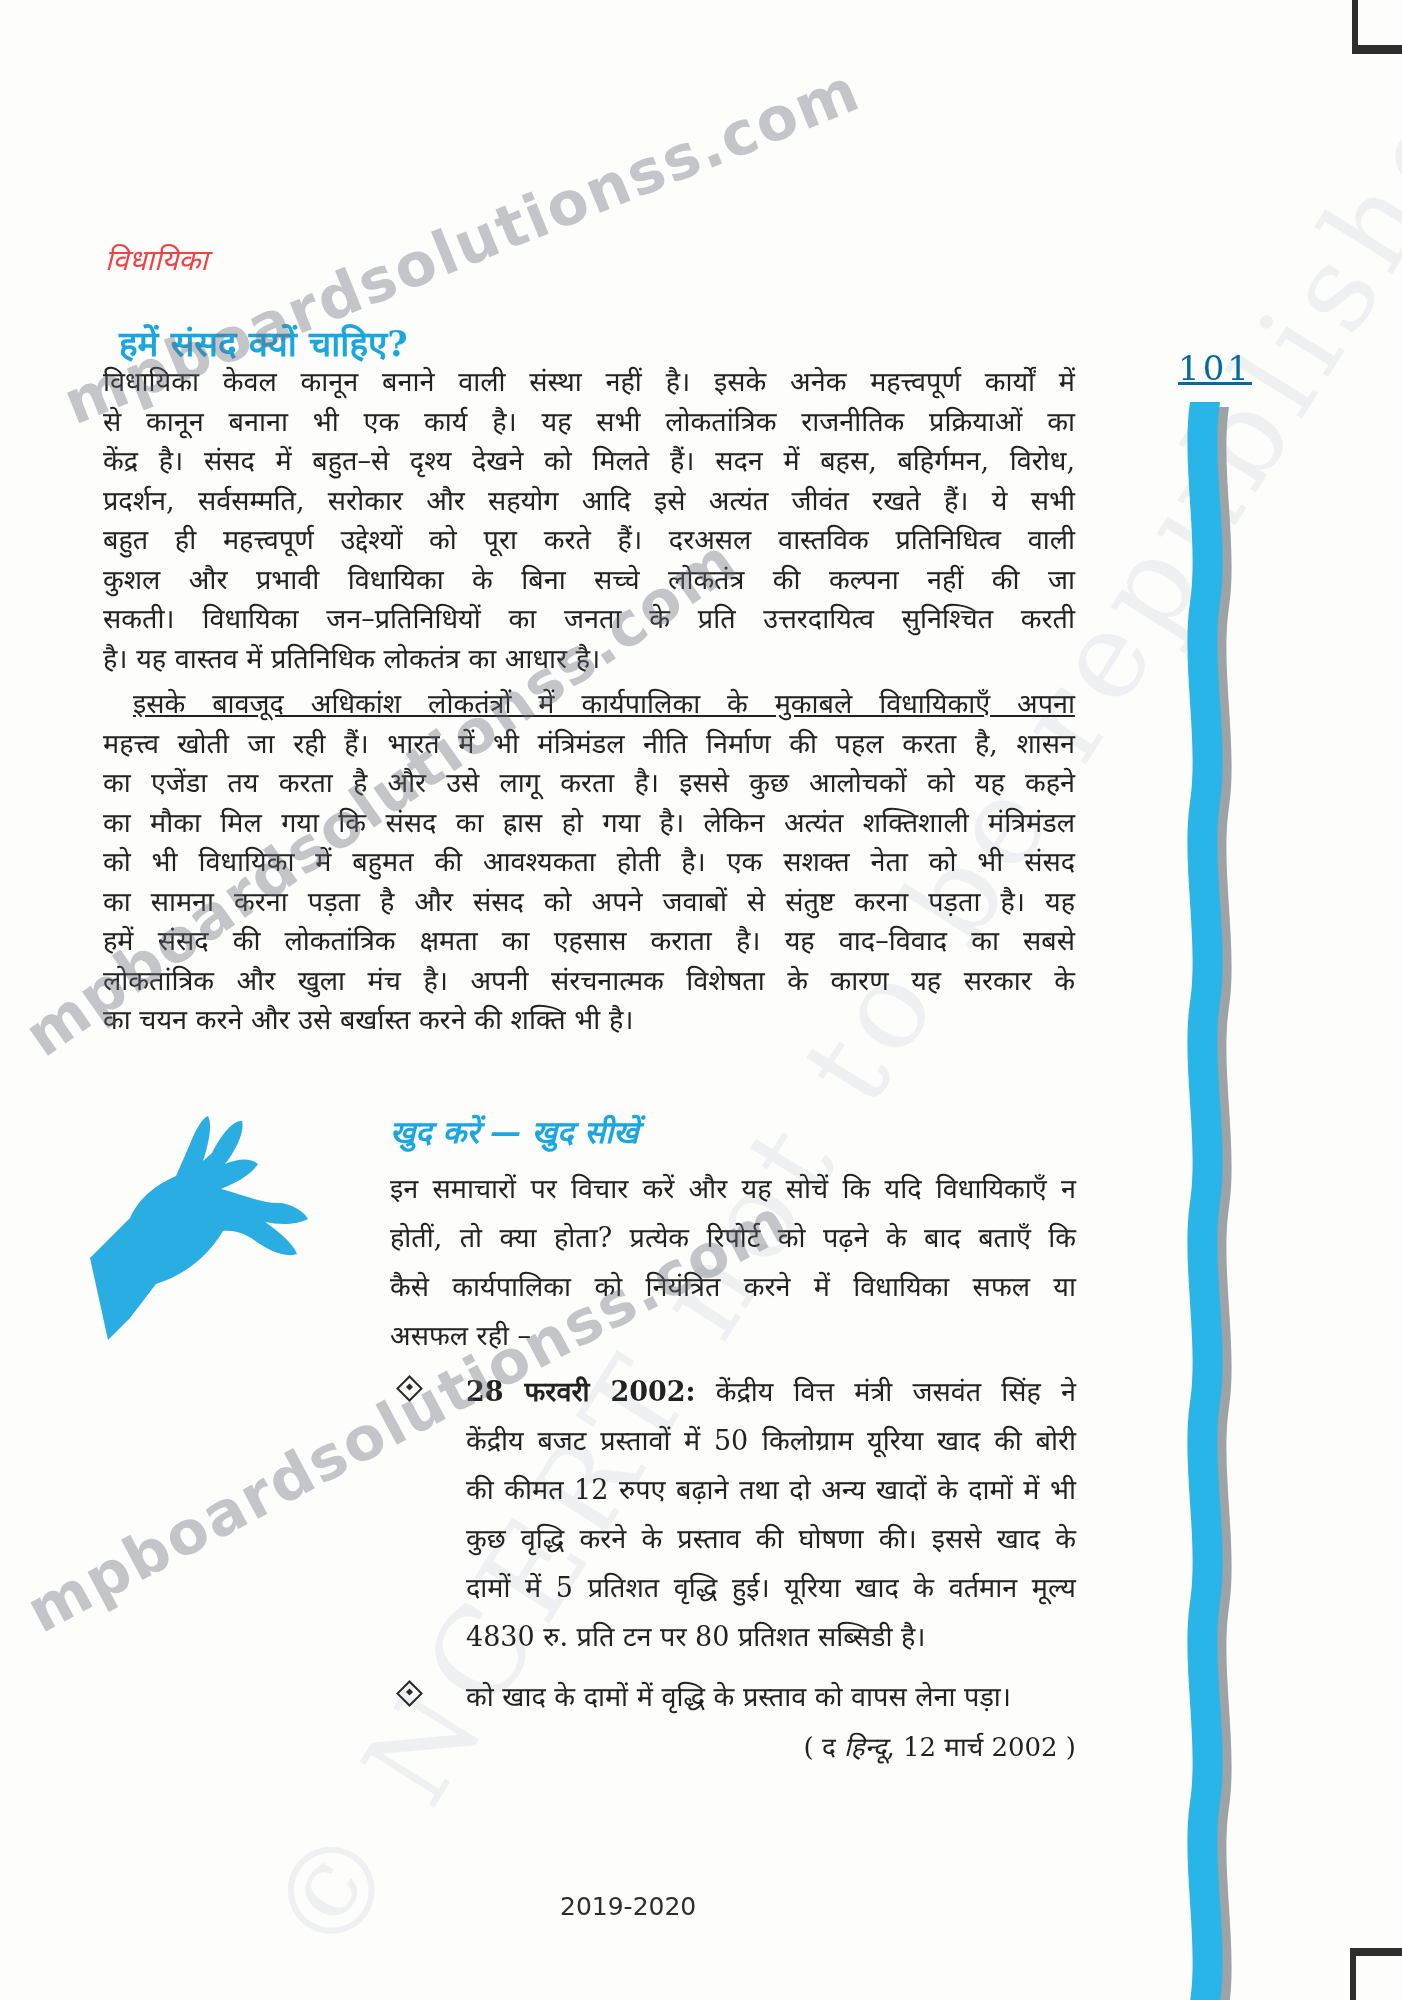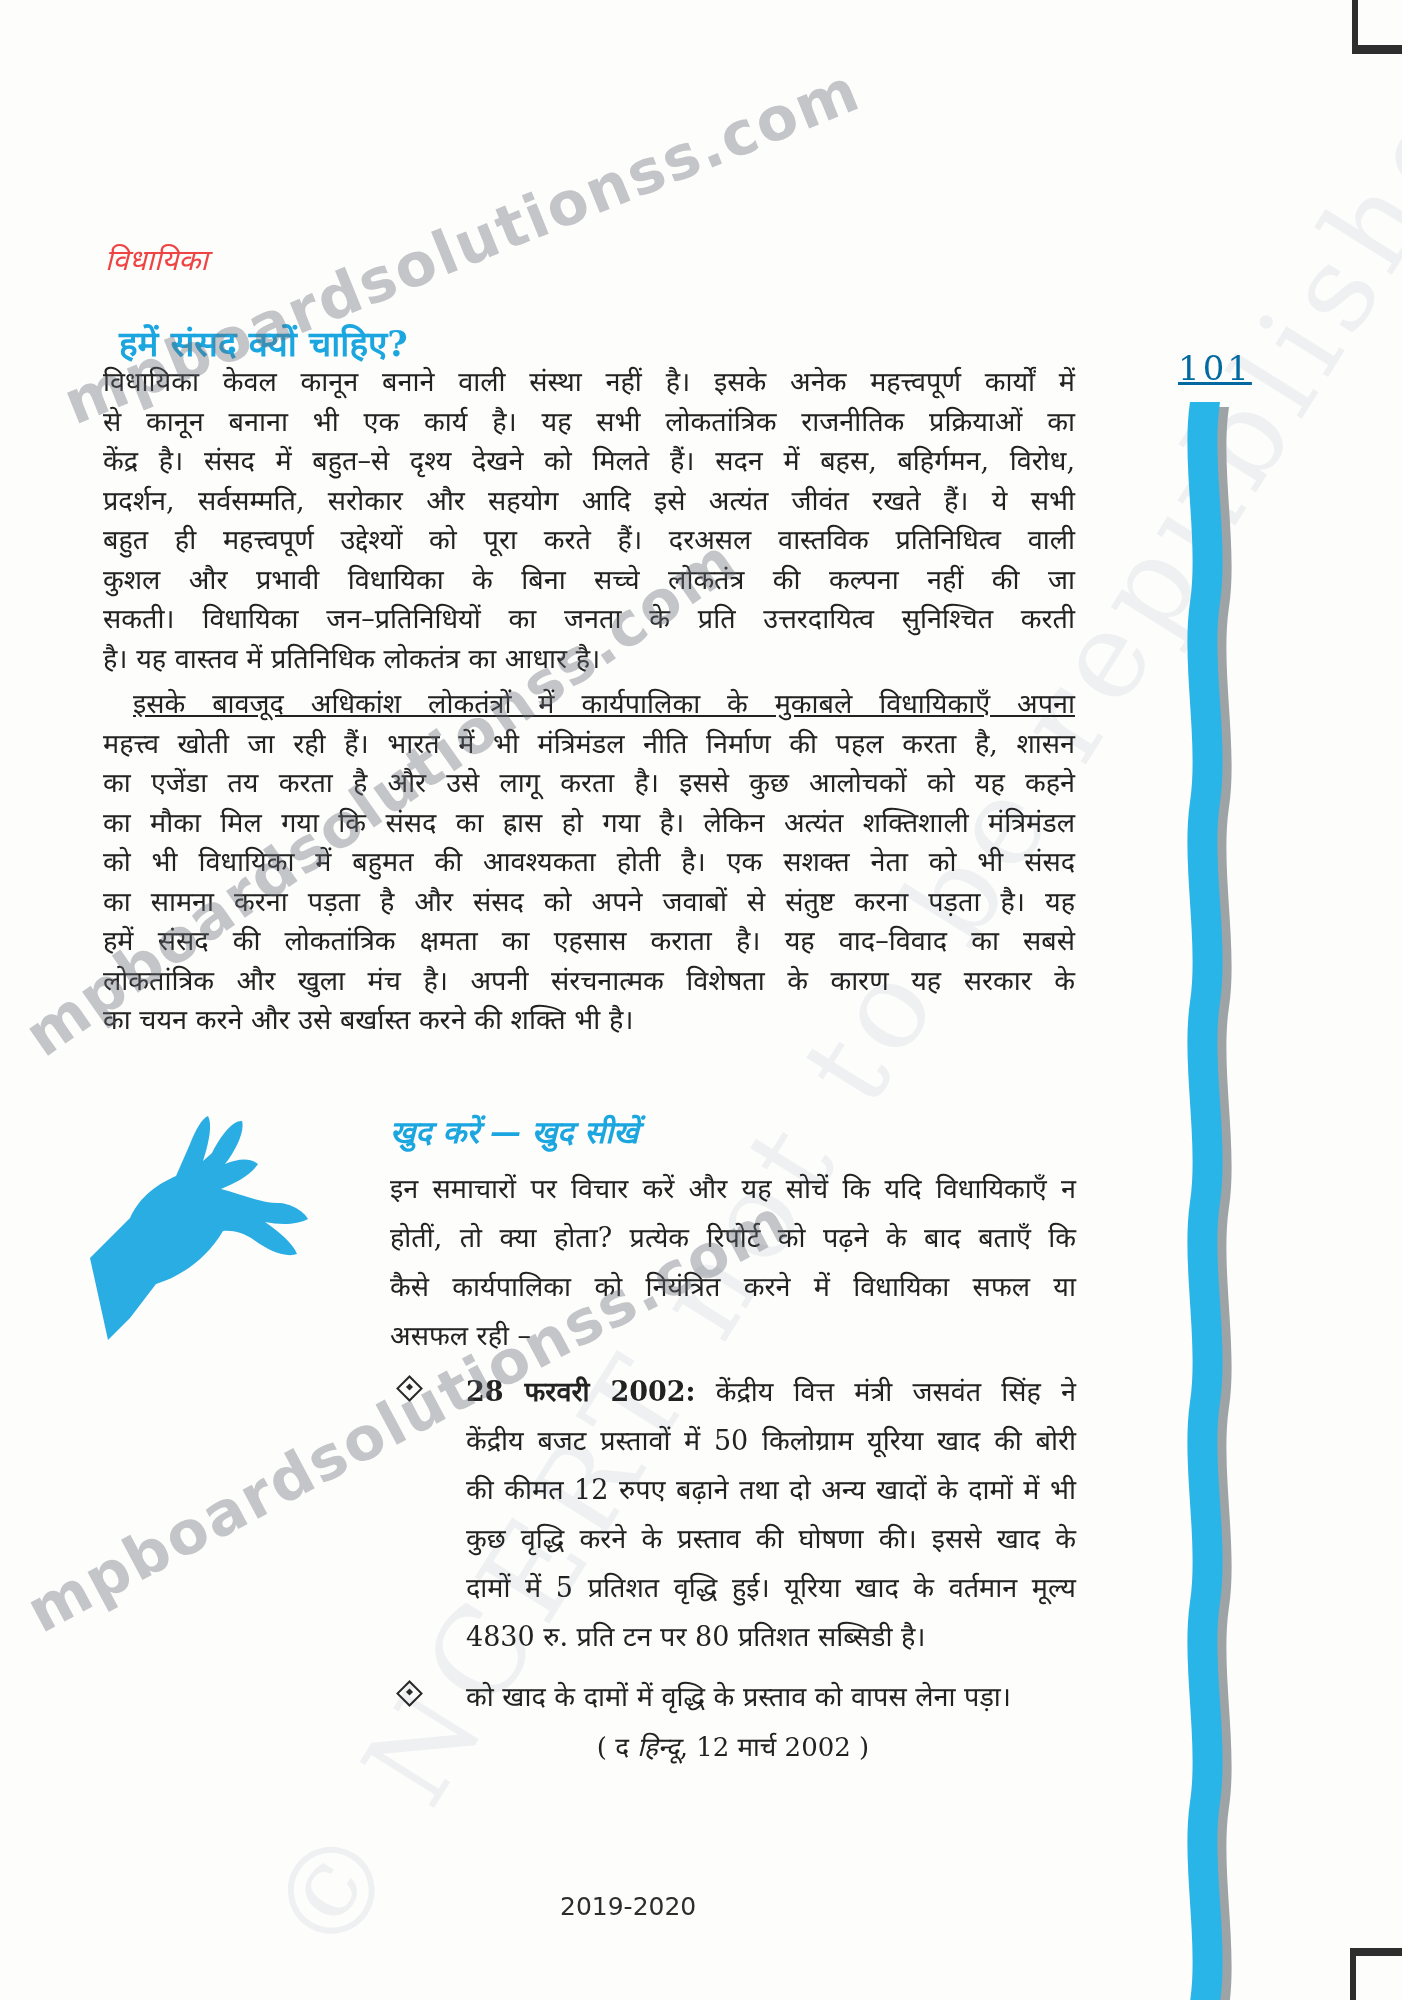--- a/index.html
+++ b/index.html
@@ -53,21 +53,21 @@
   .activity{position:absolute;left:390px;top:1110px;width:686px;z-index:3;
     font-size:27px;}
   .act-heading{margin:0 0 10px 0;font-size:31px;font-weight:700;font-style:italic;
     color:#1ba6e0;line-height:44px;}
   .activity .tline{height:49px;line-height:49px;}
   .bullet{position:relative;padding-left:76px;margin-top:7px;}
   .bullet .date{font-weight:700;}
   .diamond{position:absolute;left:10px;top:12px;width:15px;height:15px;
     border:2px solid #2a2a2a;transform:rotate(45deg);}
   .diamond i{position:absolute;left:4px;top:4px;width:5px;height:5px;background:#2a2a2a;display:block;}
-  .source{margin-top:6px;text-align:center;font-size:26px;height:40px;line-height:40px;}
+  .source{margin-top:6px;text-align:right;font-size:26px;height:40px;line-height:40px;}
   .source .ital{font-style:italic;}
   
   .hand{position:absolute;left:88px;top:1106px;z-index:3;}
 </style>
 </head>
 <body>
 
 <div class="page">
 
   <div class="wm-ncert">© NCERT not to be republished</div>

